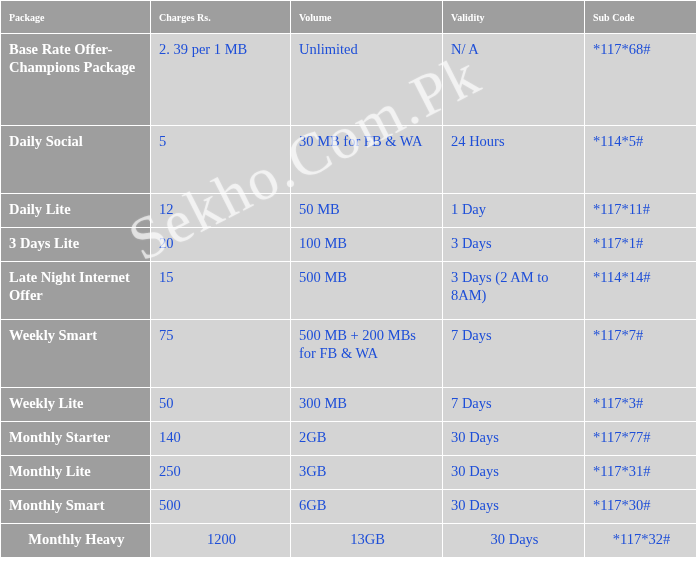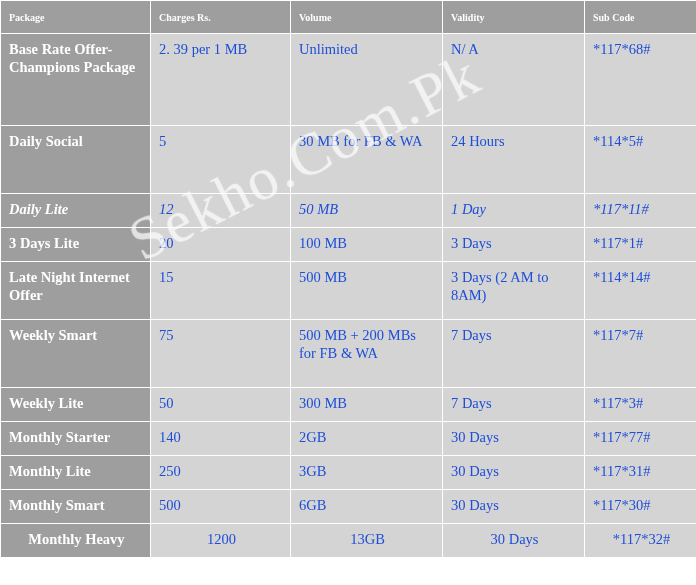--- a/index.html
+++ b/index.html
@@ -111,21 +111,21 @@
           <td>N/ A</td>
           <td>*117*68#</td>
         </tr>
         <tr style="height: 68px;">
           <td class="name-cell">Daily Social</td>
           <td>5</td>
           <td>30 MB for FB &amp; WA</td>
           <td>24 Hours</td>
           <td>*114*5#</td>
         </tr>
-        <tr style="height: 34px; font-style: italic;">
+        <tr style="height: 34px;">
           <td class="name-cell">Daily Lite</td>
           <td>12</td>
           <td>50 MB</td>
           <td>1 Day</td>
           <td>*117*11#</td>
         </tr>
         <tr style="height: 34px;">
           <td class="name-cell">3 Days Lite</td>
           <td>20</td>
           <td>100 MB</td>

